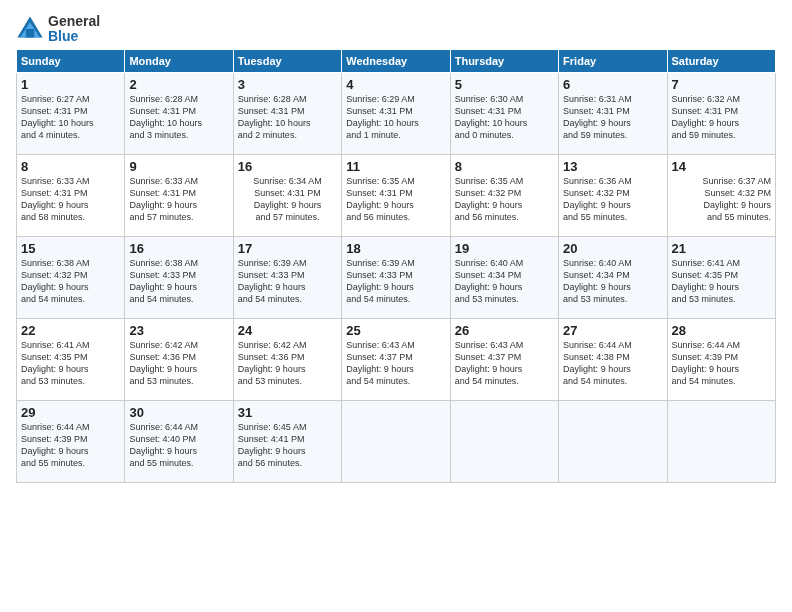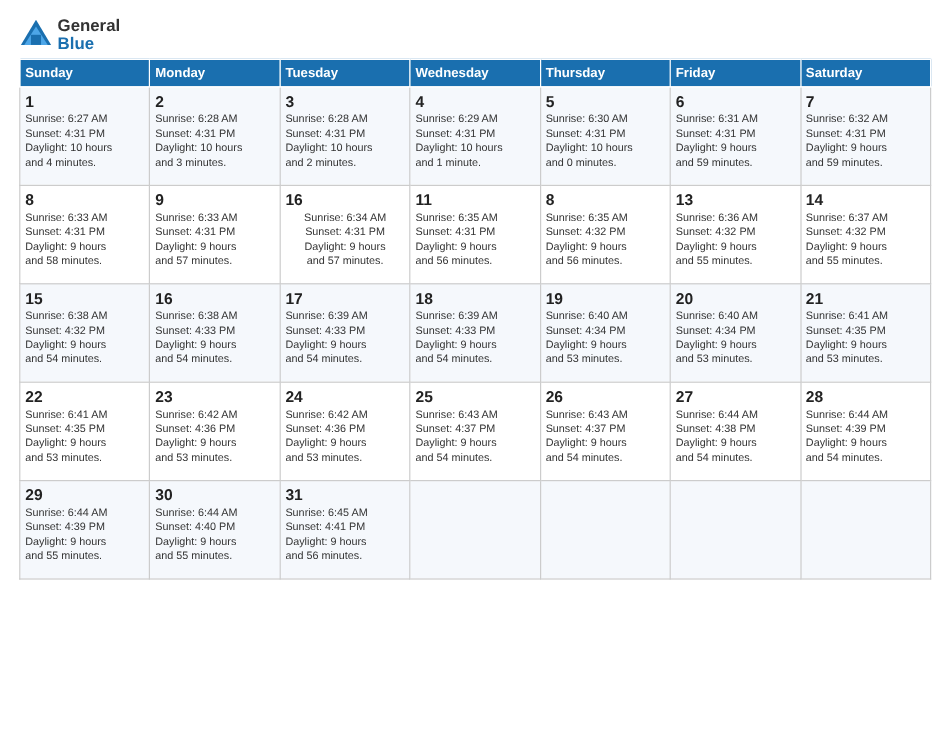--- a/index.html
+++ b/index.html
@@ -223,21 +223,21 @@
           </td>
           <td>
             <span class="day-num">13</span>
             <div class="day-detail" style="white-space: pre-line;">Sunrise: 6:36 AM
 Sunset: 4:32 PM
 Daylight: 9 hours
 and 55 minutes.</div>
           </td>
           <td>
             <span class="day-num">14</span>
-            <div class="day-detail" style="white-space: pre-line;">Sunrise: 6:37 AM
+            <div class="day-detail" style="white-space: pre-line; text-align: right;">Sunrise: 6:37 AM
 Sunset: 4:32 PM
 Daylight: 9 hours
 and 55 minutes.</div>
           </td>
         </tr>
         <tr>
           <td>
             <span class="day-num">15</span>
             <div class="day-detail" style="white-space: pre-line;">Sunrise: 6:38 AM
 Sunset: 4:32 PM

